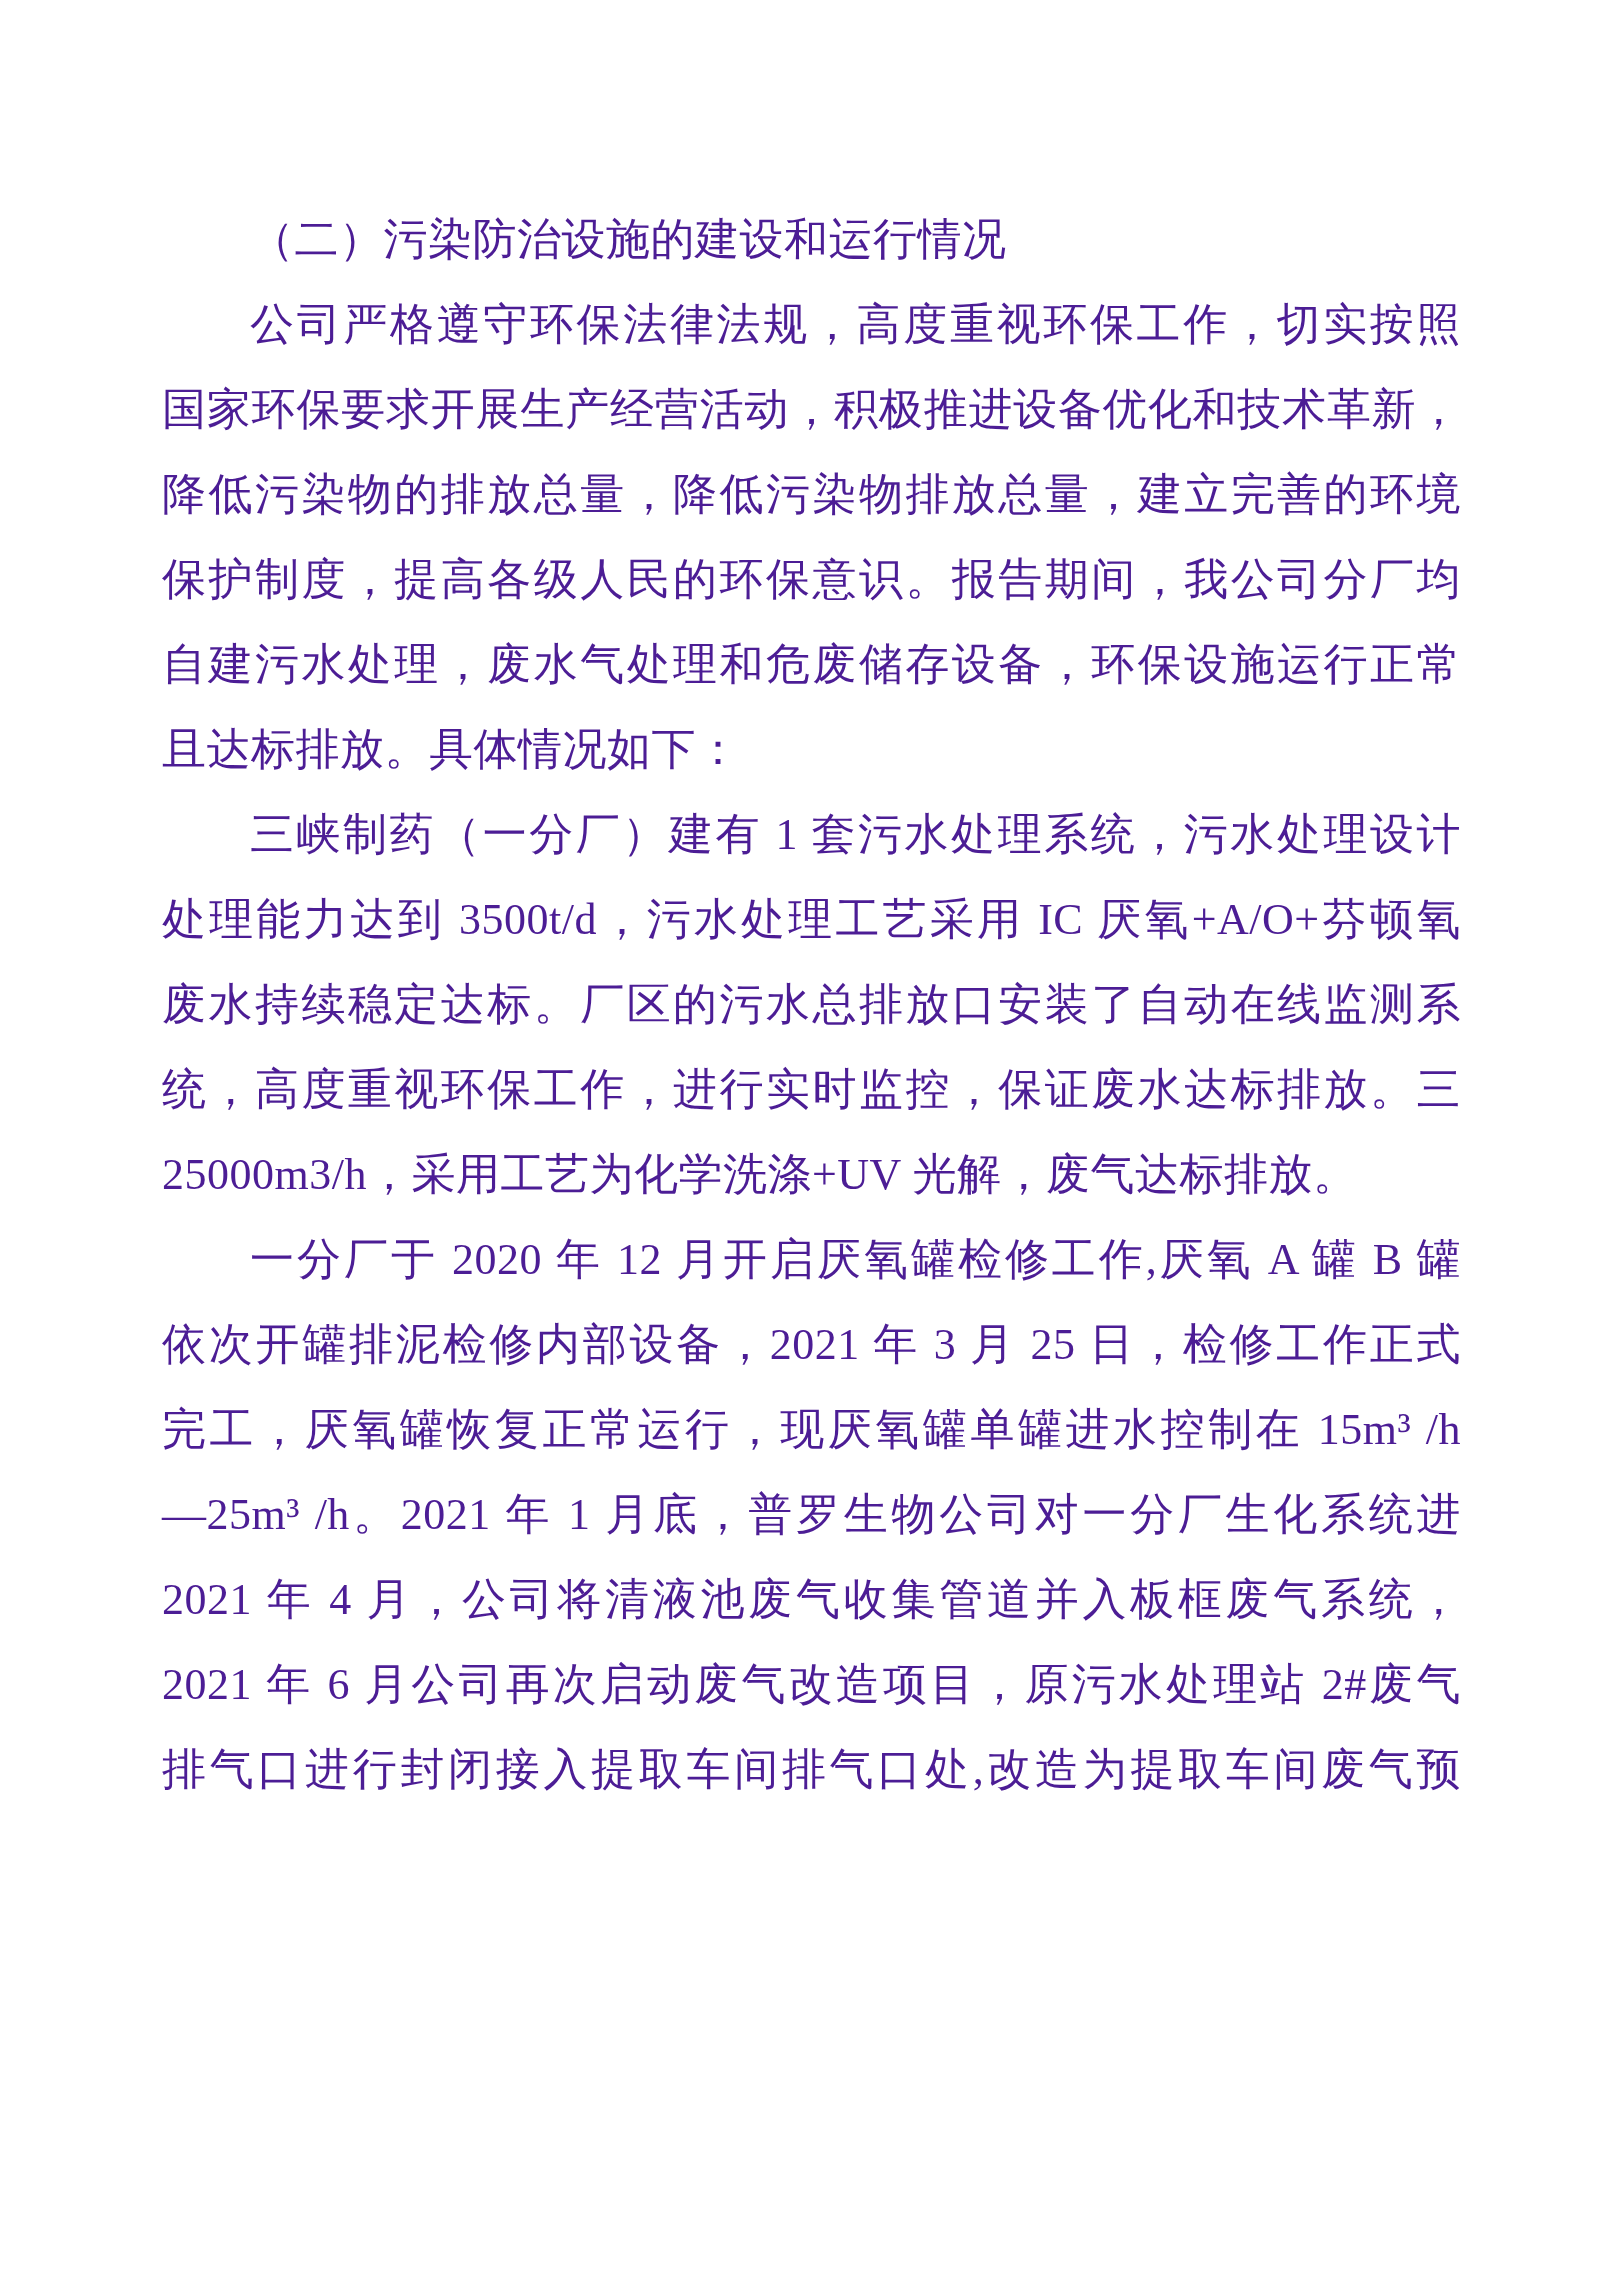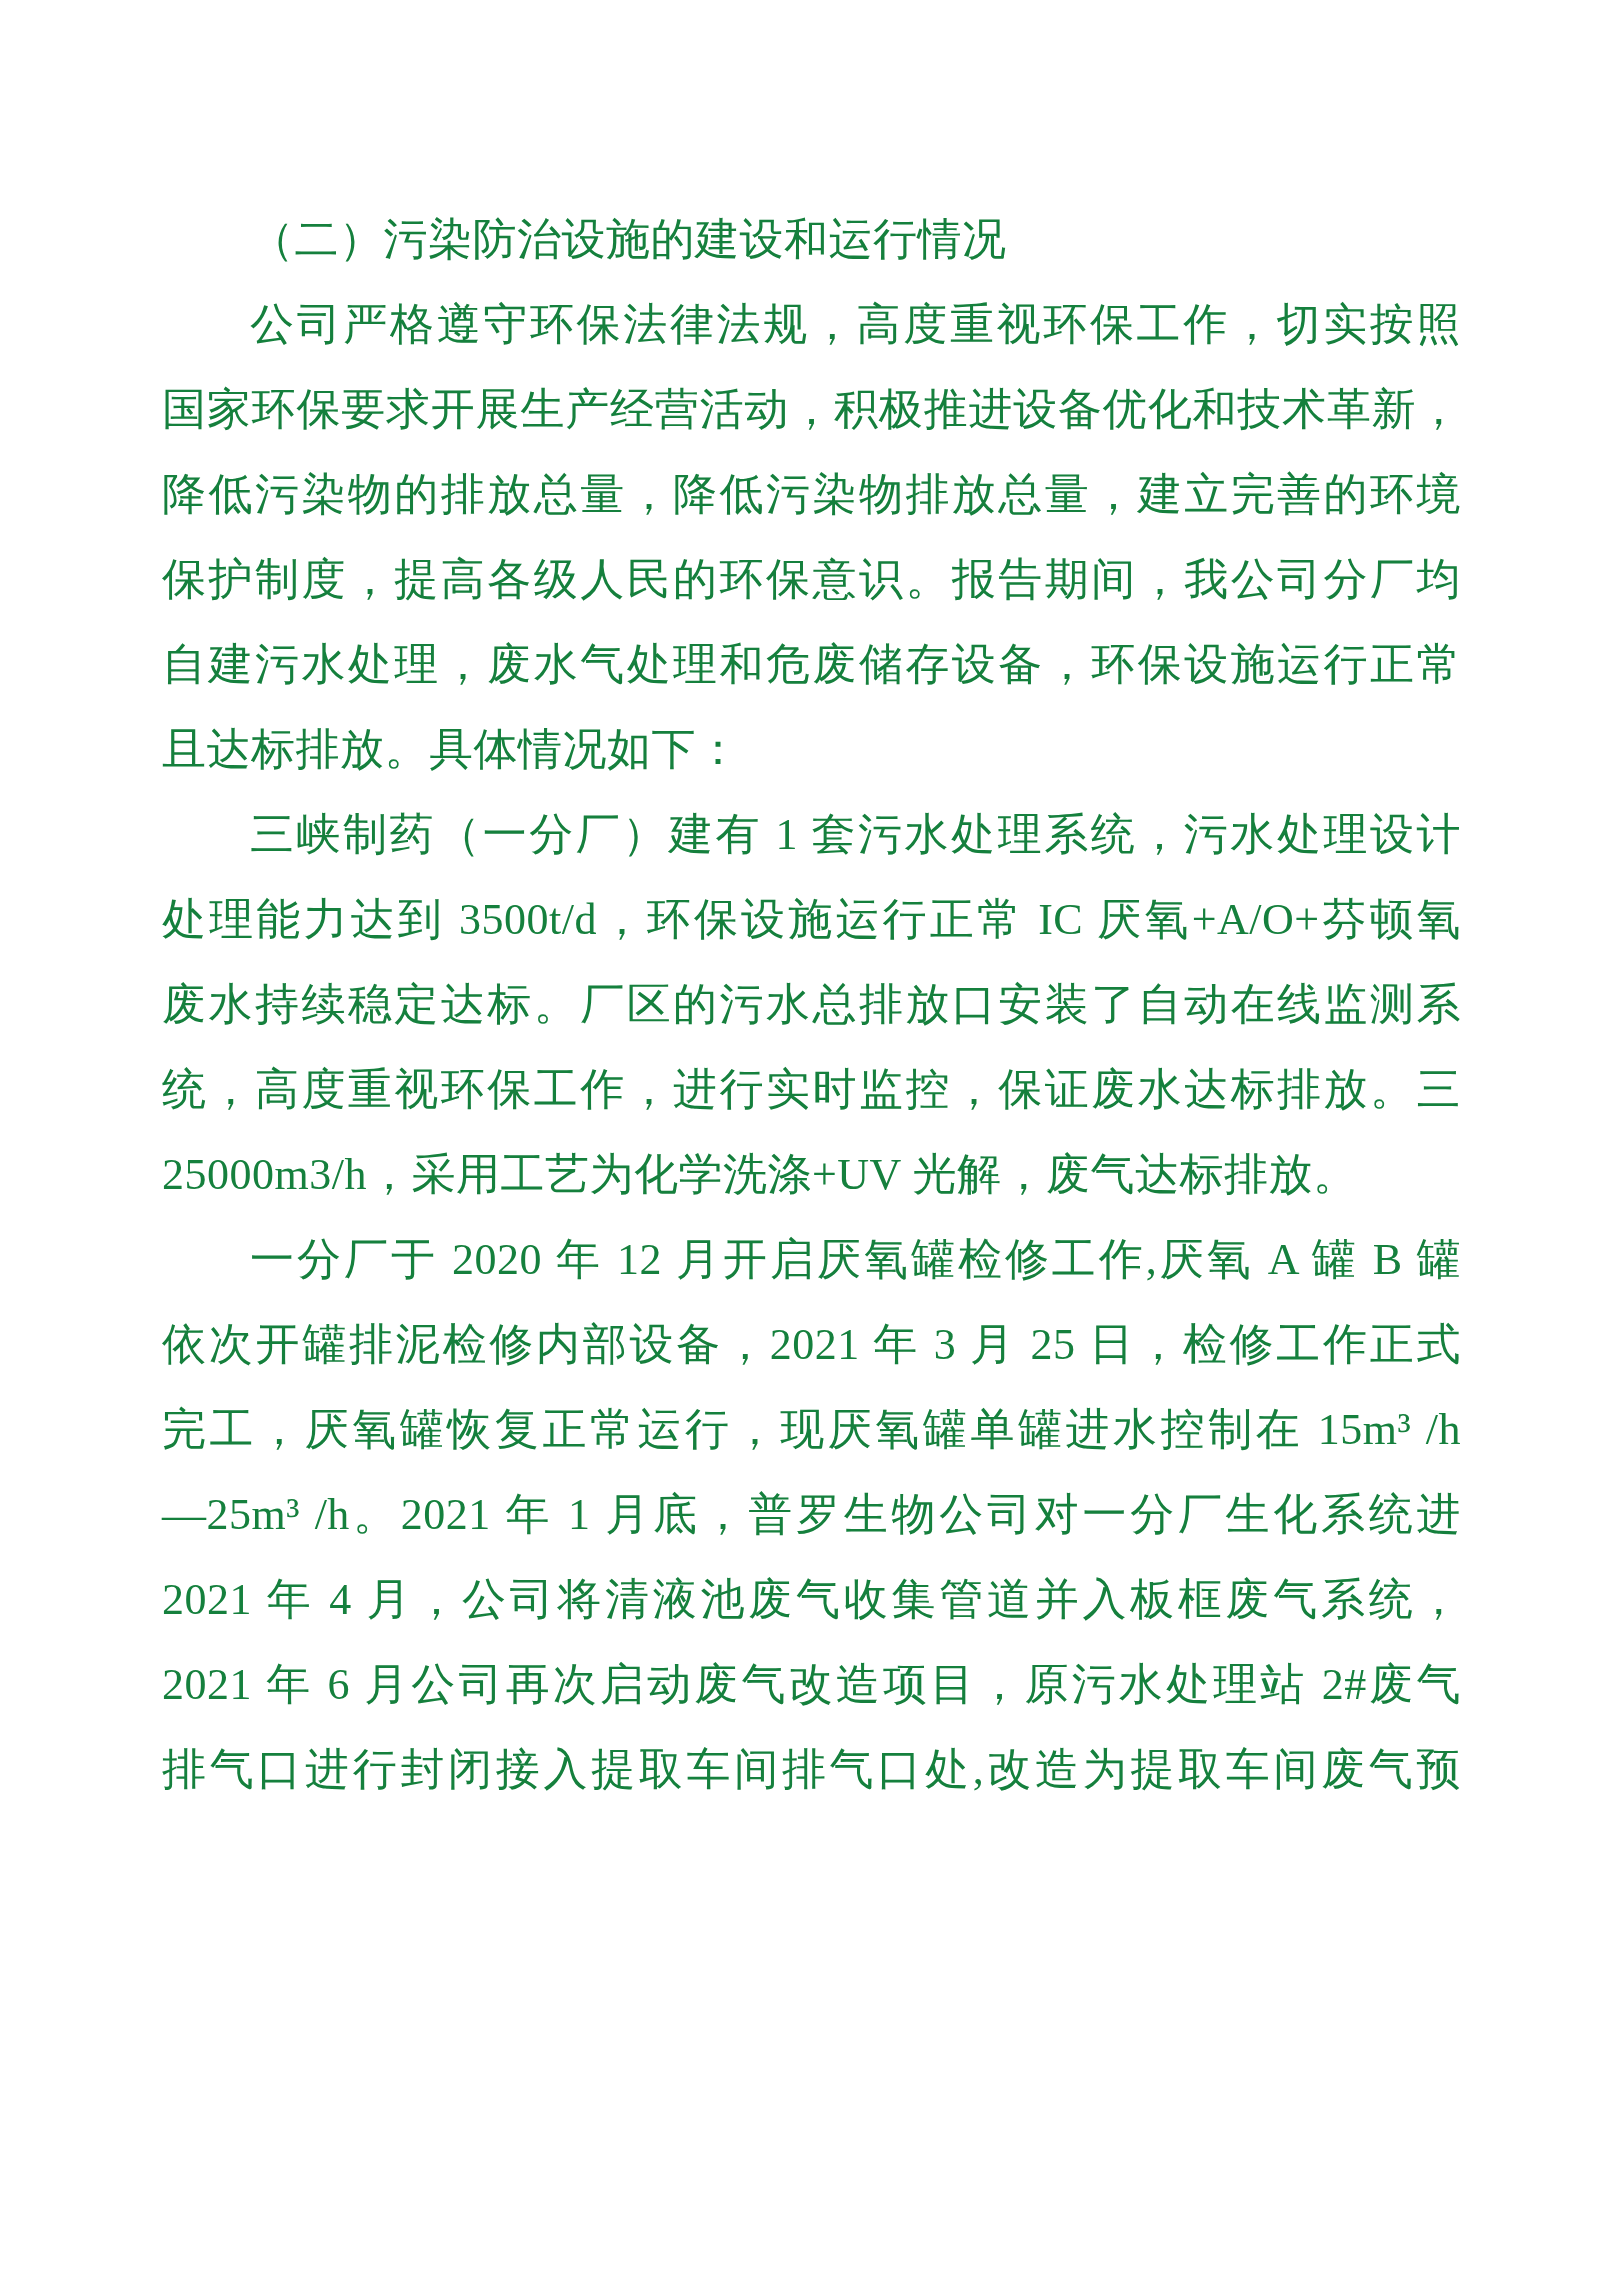--- a/index.html
+++ b/index.html
@@ -18,21 +18,21 @@
     position: absolute;
     left: 162px;
     top: 197px;
     width: 1299px;
   }
   .line {
     font-family: "Liberation Serif", "DejaVu Serif", serif;
     font-size: 44px;
     line-height: 85px;
     height: 85px;
-    color: #15803d;
+    color: #4c1d95;
     text-align: left;
     letter-spacing: 0.5px;
   }
   .line.just {
     text-align: justify;
     text-align-last: justify;
     text-justify: inter-character;
   }
   .line.indent {
     text-indent: 88px;
@@ -44,21 +44,21 @@
 <div class="page">
   <div class="textblock">
     <div class="line indent" ata-name="">（二）污染防治设施的建设和运行情况</div>
     <div class="line indent just">公司严格遵守环保法律法规，高度重视环保工作，切实按照</div>
     <div class="line just">国家环保要求开展生产经营活动，积极推进设备优化和技术革新，</div>
     <div class="line just">降低污染物的排放总量，降低污染物排放总量，建立完善的环境</div>
     <div class="line just">保护制度，提高各级人民的环保意识。报告期间，我公司分厂均</div>
     <div class="line just">自建污水处理，废水气处理和危废储存设备，环保设施运行正常</div>
     <div class="line">且达标排放。具体情况如下：</div>
     <div class="line indent just">三峡制药（一分厂）建有 1 套污水处理系统，污水处理设计</div>
-    <div class="line just">处理能力达到 3500t/d，环保设施运行正常 IC 厌氧+A/O+芬顿氧</div>
+    <div class="line just">处理能力达到 3500t/d，污水处理工艺采用 IC 厌氧+A/O+芬顿氧</div>
     <div class="line just">废水持续稳定达标。厂区的污水总排放口安装了自动在线监测系</div>
     <div class="line just">统，高度重视环保工作，进行实时监控，保证废水达标排放。三</div>
     <div class="line">25000m3/h，采用工艺为化学洗涤+UV 光解，废气达标排放。</div>
     <div class="line indent just">一分厂于 2020 年 12 月开启厌氧罐检修工作,厌氧 A 罐 B 罐</div>
     <div class="line just">依次开罐排泥检修内部设备，2021 年 3 月 25 日，检修工作正式</div>
     <div class="line just">完工，厌氧罐恢复正常运行，现厌氧罐单罐进水控制在 15m³ /h</div>
     <div class="line just">—25m³ /h。2021 年 1 月底，普罗生物公司对一分厂生化系统进</div>
     <div class="line just">2021 年 4 月，公司将清液池废气收集管道并入板框废气系统，</div>
     <div class="line just">2021 年 6 月公司再次启动废气改造项目，原污水处理站 2#废气</div>
     <div class="line just">排气口进行封闭接入提取车间排气口处,改造为提取车间废气预</div>

